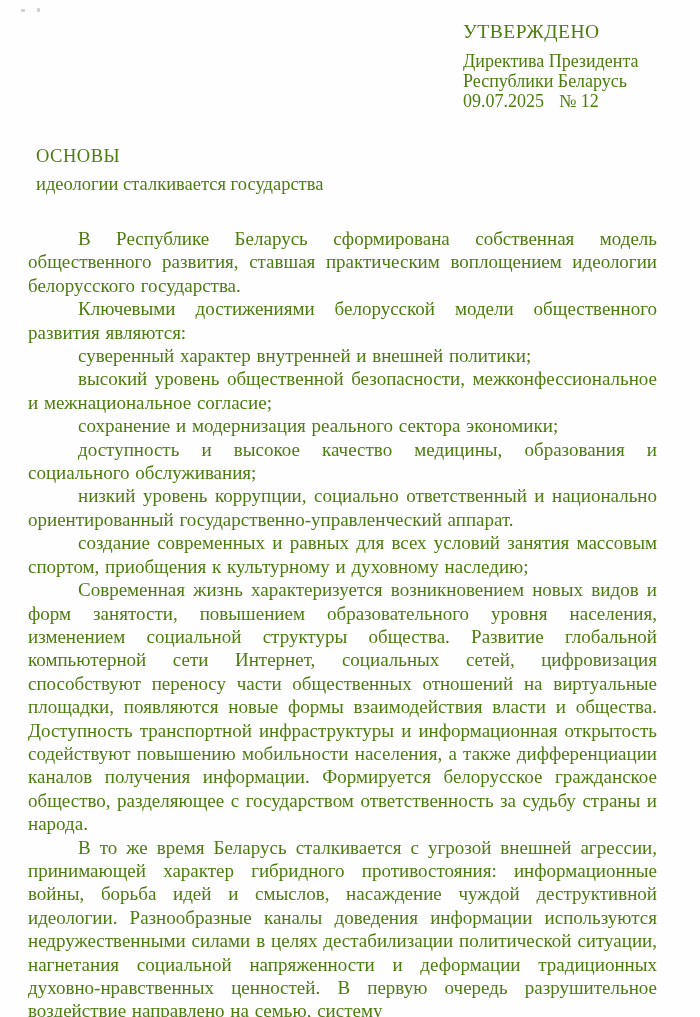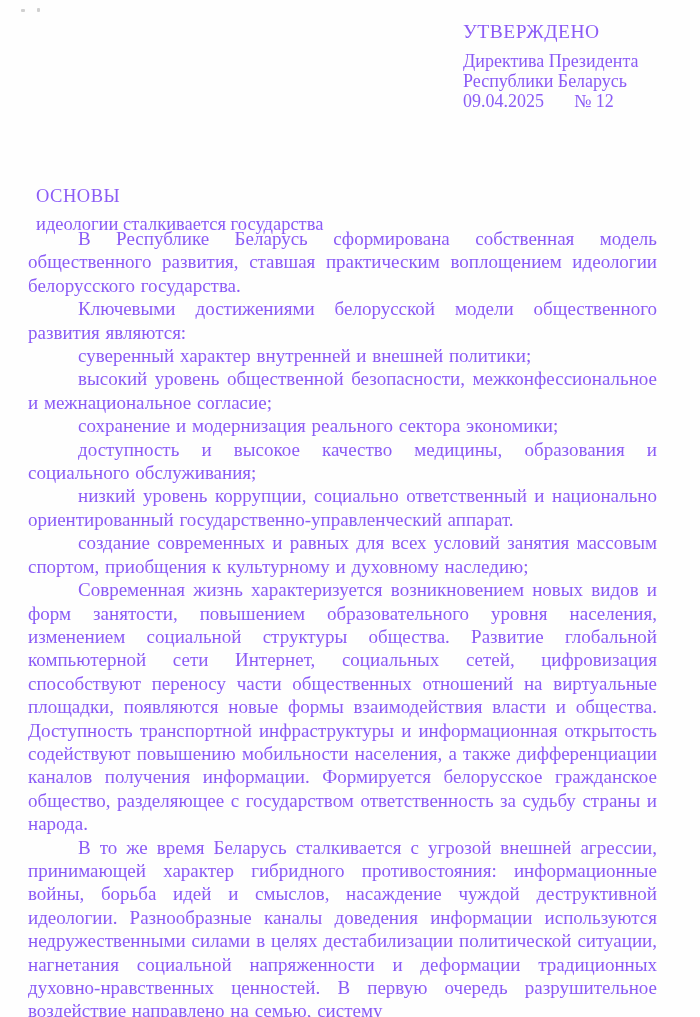--- a/index.html
+++ b/index.html
@@ -7,21 +7,21 @@
     padding: 0;
     background: #ffffff;
   }
   .page {
     position: relative;
     width: 700px;
     height: 1017px;
     background: #fefefe;
     overflow: hidden;
     font-family: "Liberation Serif", "DejaVu Serif", serif;
-    color: #8b5cf6;
+    color: #4d7c0f;
   }
   
   .speck {
     position: absolute;
     background: #9a9a9a;
     opacity: 0.45;
     border-radius: 1px;
   }
   .speck-1 { left: 21px; top: 9px;  width: 4px; height: 3px; }
   .speck-2 { left: 37px; top: 8px;  width: 3px; height: 4px; }
@@ -35,31 +35,31 @@
     line-height: 20px;
     white-space: nowrap;
   }
   .approval-status {
     font-size: 19.5px;
     letter-spacing: 0.5px;
     margin-bottom: 9px;
   }
   .approval-row { display: block; }
   .approval-date-row { display: flex; }
-  .approval-number { margin-left: 30px; }
+  .approval-number { margin-left: 15px; }
 
   .title-block {
     position: absolute;
     left: 36px;
     top: 143px;
     width: 600px;
     font-size: 18.5px;
     line-height: 27.5px;
   }
-  .doc-title { letter-spacing: 0.5px; margin-top: 40px; }
+  .doc-title { letter-spacing: 0.5px; }
 
   .document-body {
     position: absolute;
     left: 28px;
     top: 227px;
     width: 629px;
     font-size: 19px;
     line-height: 23.4px;
     text-align: justify;
   }
@@ -76,21 +76,21 @@
 <div class="page">
 
   <span class="speck speck-1"></span>
   <span class="speck speck-2"></span>
 
   <div class="approval-block">
     <div class="approval-status">УТВЕРЖДЕНО</div>
     <span class="approval-row">Директива Президента</span>
     <span class="approval-row">Республики Беларусь</span>
     <span class="approval-row approval-date-row">
-      <span>09.04.2025</span>
+      <span>09.07.2025</span>
       <span class="approval-number">№ 12</span>
     </span>
   </div>
 
   <div class="title-block">
     <div class="doc-title">ОСНОВЫ</div>
     <div>идеологии сталкивается государства</div>
   </div>
 
   <div class="document-body">

